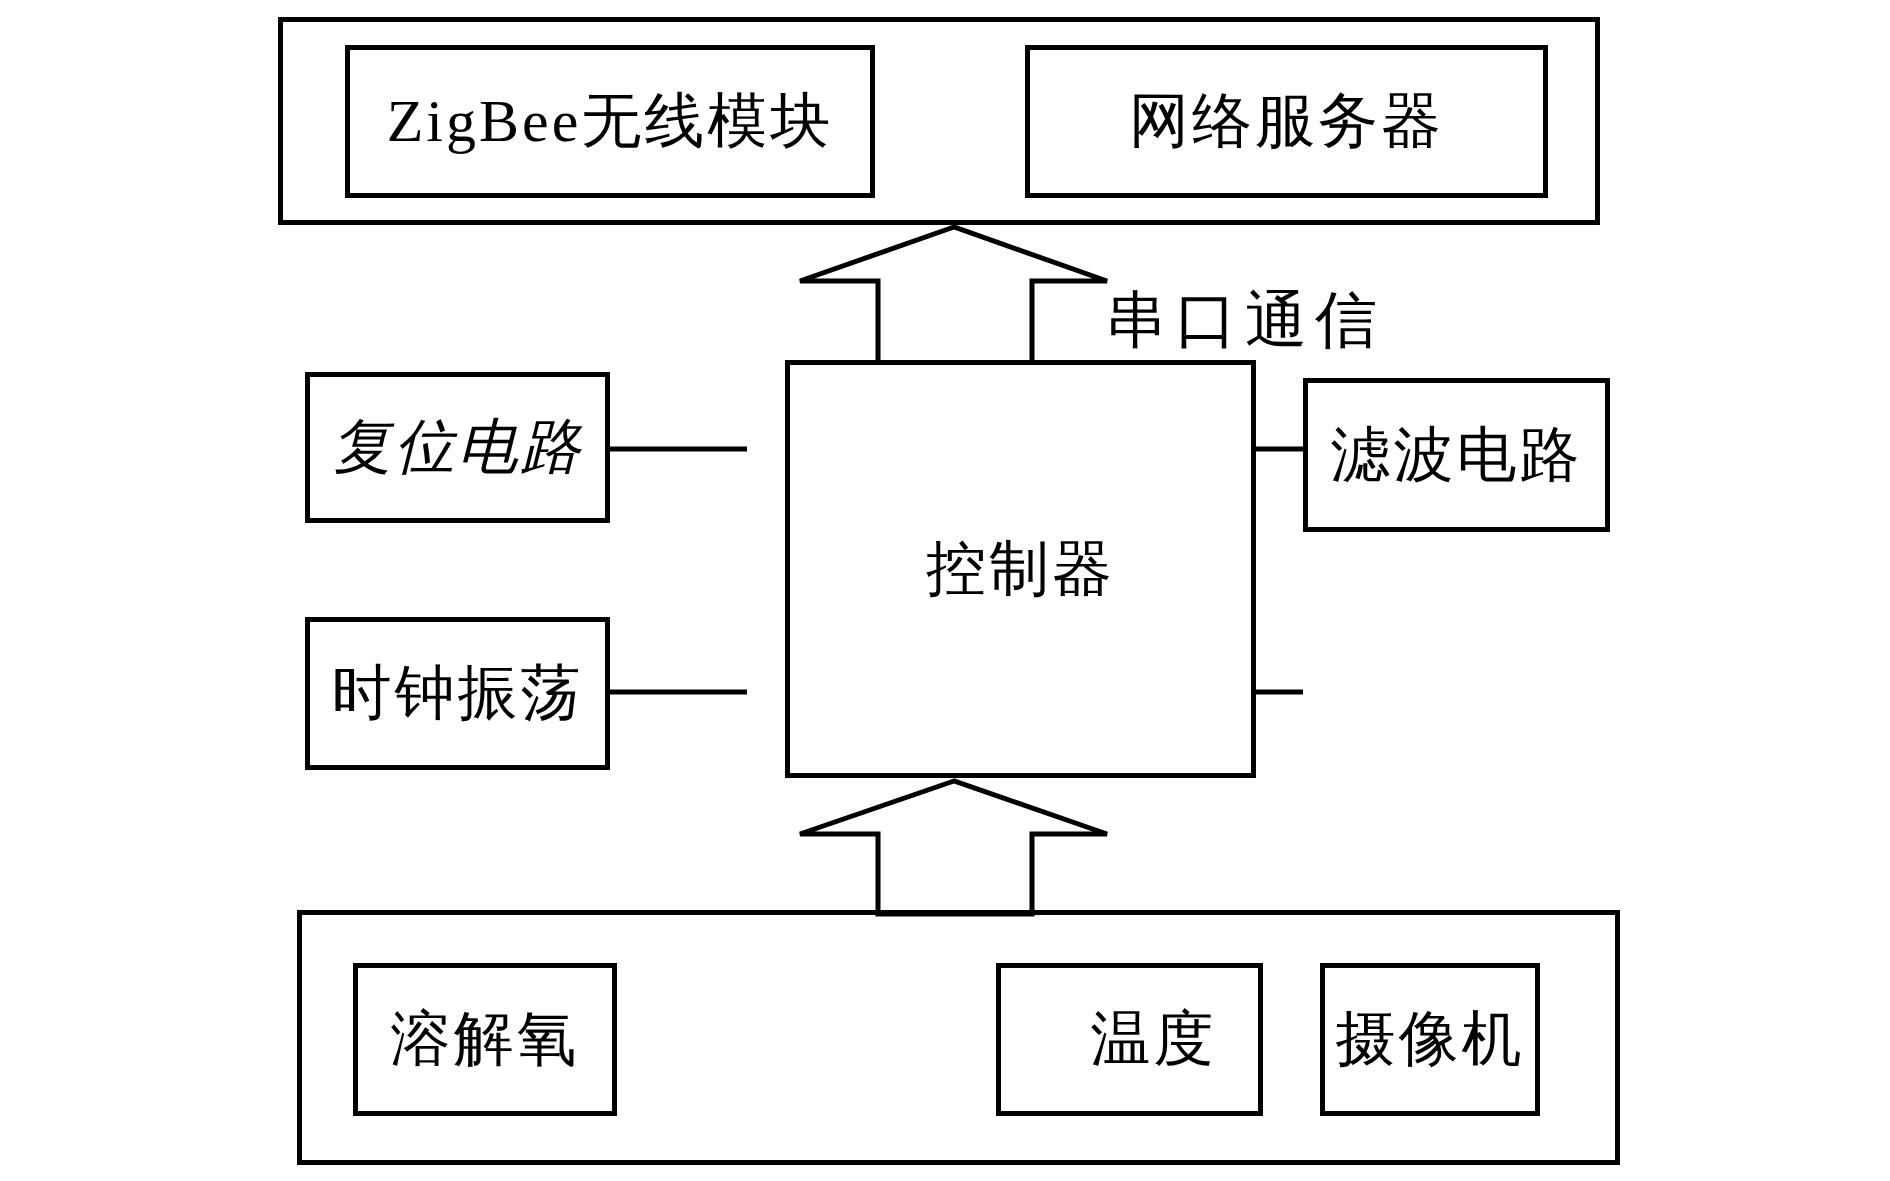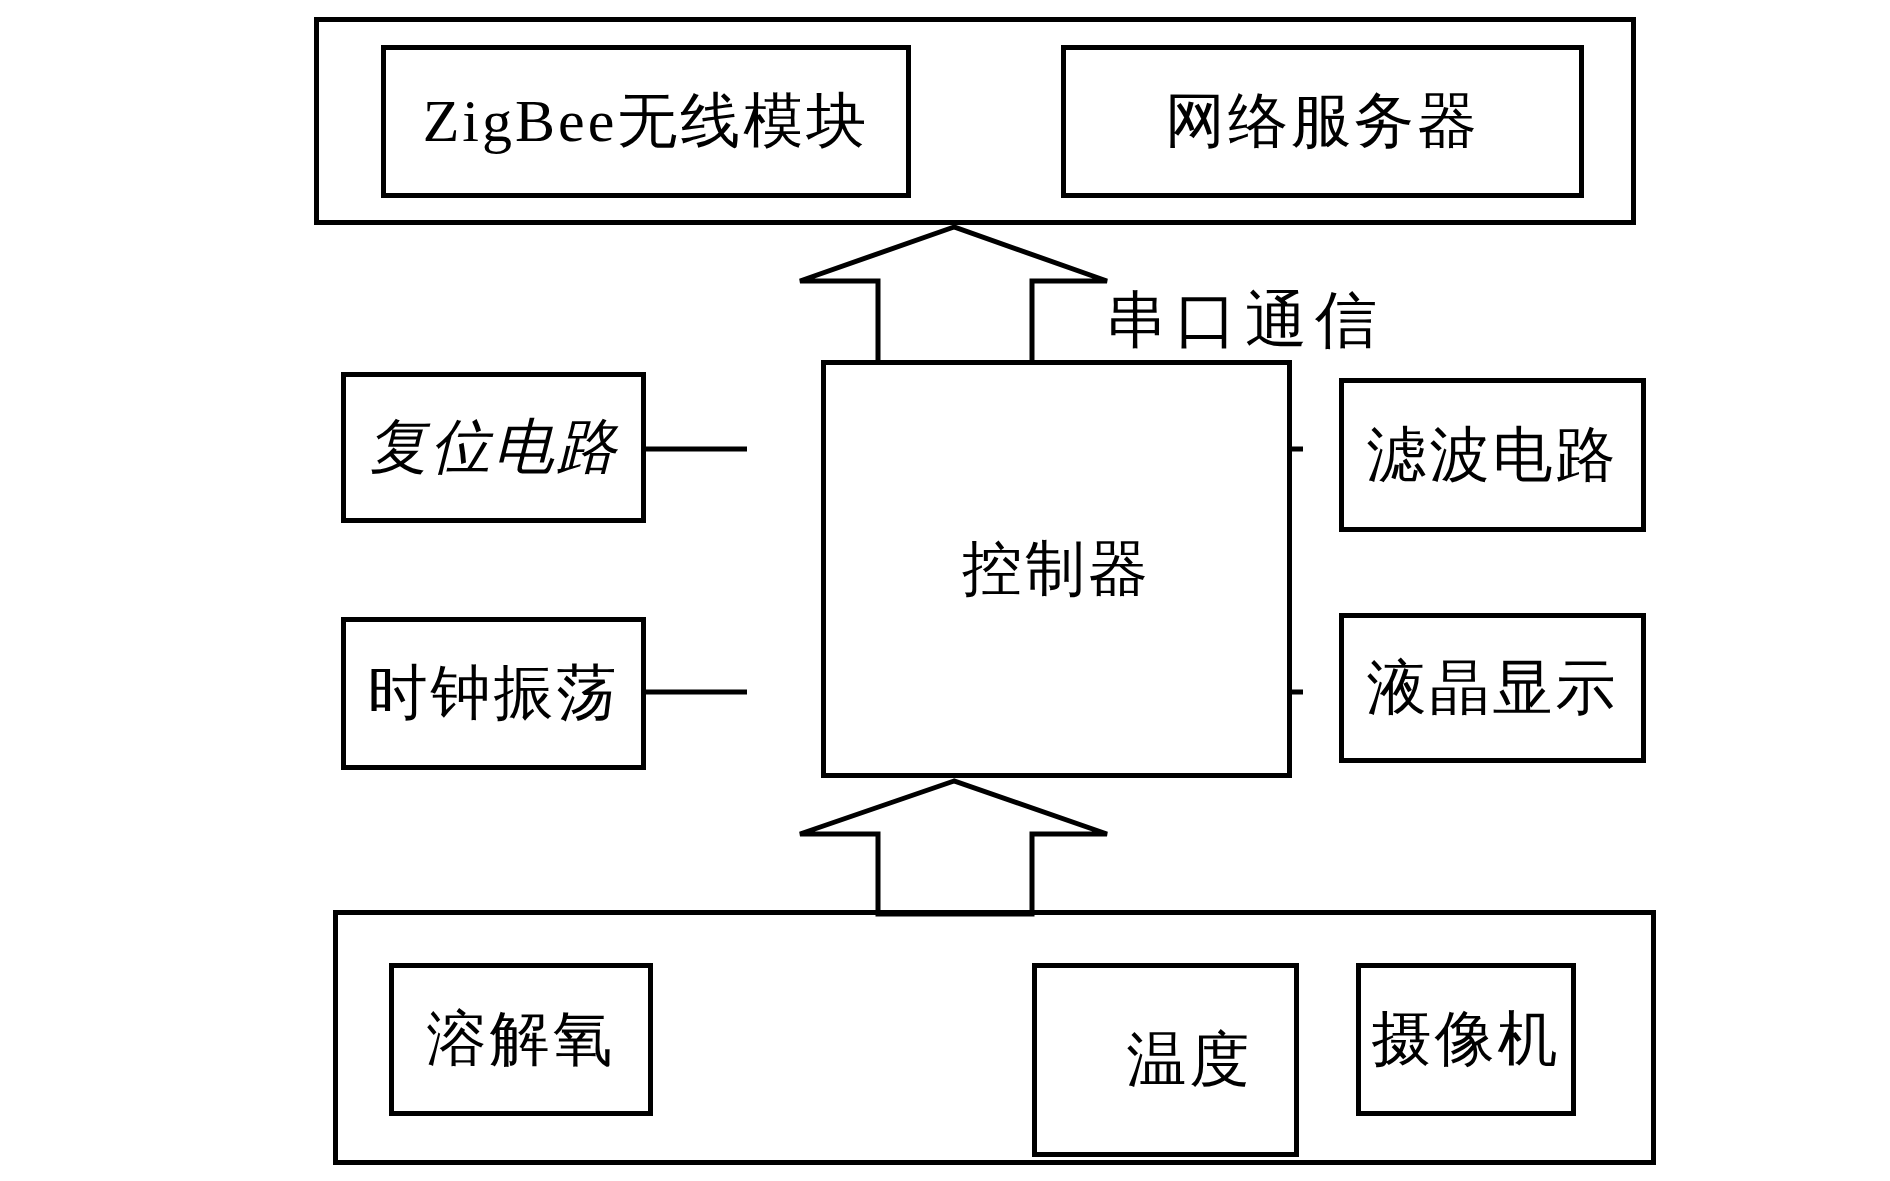--- a/index.html
+++ b/index.html
@@ -16,21 +16,20 @@
     box-sizing:border-box;
     border:5px solid #000;
     background:#fff;
     display:flex;
     align-items:center;
     justify-content:center;
     font-size:60px;
     letter-spacing:3px;
     white-space:nowrap;
     z-index:2;
-    margin-left:36px;
   }
   .outer{z-index:1;background:transparent;}
   #svg-overlay{
     position:absolute;left:0;top:0;width:1890px;height:1181px;
     z-index:1;
   }
   
   #top-outer{left:278px;top:17px;width:1322px;height:208px;}
   #zigbee-box{left:345px;top:45px;width:530px;height:153px;}
   #server-box{left:1025px;top:45px;width:523px;height:153px;}
@@ -39,21 +38,21 @@
   
   #reset-box{left:305px;top:372px;width:305px;height:151px;font-style:italic;}
   #clock-box{left:305px;top:617px;width:305px;height:153px;}
   
   #filter-box{left:1303px;top:378px;width:307px;height:154px;}
   #lcd-box{left:1303px;top:613px;width:307px;height:150px;}
   
   #bottom-outer{left:297px;top:910px;width:1323px;height:255px;}
   #do-box{left:353px;top:963px;width:264px;height:153px;}
   #ph-box{left:678px;top:963px;width:270px;height:153px;}
-  #temp-box{left:996px;top:963px;width:267px;height:194px;padding-left:48px;}
+  #temp-box{left:996px;top:963px;width:267px;height:153px;padding-left:48px;}
   #camera-box{left:1320px;top:963px;width:220px;height:153px;}
   
   #serial-label{
     position:absolute;left:1105px;top:278px;
     font-size:62px;letter-spacing:8px;
     z-index:2;white-space:nowrap;
   }
 </style>
 </head>
 <body>
@@ -89,23 +88,20 @@
   <div id="reset-box" class="box">
     <span>复位电路</span>
   </div>
   <div id="filter-box" class="box">
     <span>滤波电路</span>
   </div>
 
   <div id="clock-box" class="box">
     <span>时钟振荡</span>
   </div>
-  <div id="lcd-box" class="box">
-    <span>液晶显示</span>
-  </div>
 
   <div id="bottom-outer" class="box outer"></div>
   <div id="do-box" class="box">
     <span>溶解氧</span>
   </div>
   <div id="temp-box" class="box">
     <span>温度</span>
   </div>
   <div id="camera-box" class="box">
     <span>摄像机</span>

